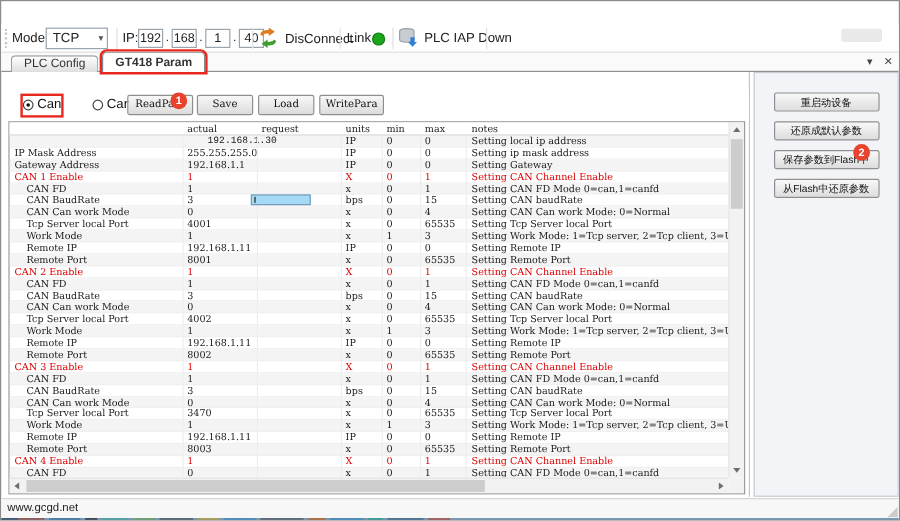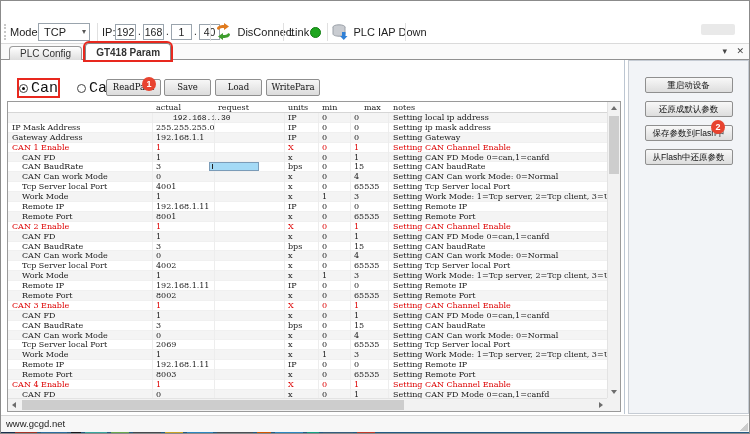--- a/index.html
+++ b/index.html
@@ -40,21 +40,21 @@
 
   
   .left-panel{position:absolute;left:2px;top:59px;width:622px;height:354px;background:#fff;border-right:1px solid #bcc6d2}
   .subtab-strip{position:absolute;top:0;left:0;right:0;height:15px;border-bottom:1px solid #9e9e9e;background:#fdfdfd}
   .subtab{display:inline-block;height:15px;line-height:14px;padding:0 6px;font-size:9.5px;font-family:"DejaVu Serif",serif;color:#222;cursor:default}
   .subtab.active{background:#fff;border:1px solid #9e9e9e;border-bottom:1px solid #fff;position:relative;z-index:2}
   .radio-row{position:absolute;top:15px;left:0;right:0;height:26px;background:#fff}
   .radio-group{position:absolute;top:5px;height:16px;line-height:15px;cursor:default}
   .radio-circle{display:inline-block;vertical-align:middle;width:9px;height:9px;border:1px solid #444;border-radius:50%;background:#fff;position:relative;margin-right:3px}
   .radio-circle.sel::after{content:"";position:absolute;left:2px;top:2px;width:3px;height:3px;border-radius:50%;background:#111}
-  .radio-label{font-size:15px;font-family:Liberation Mono, monospace;color:#111;vertical-align:middle}
+  .radio-label{font-size:11px;font-family:Liberation Sans, sans-serif;color:#111;vertical-align:middle}
   .btn{position:absolute;top:4px;height:17px;background:linear-gradient(#f7f7f7,#dcdcdc);border:1px solid #8f8f8f;border-radius:2px;font-size:8.5px;font-family:"DejaVu Serif",serif;color:#111;text-align:center;line-height:15px;cursor:default}
 
   
   .ann-circle{position:absolute;width:14px;height:14px;border-radius:50%;background:#e8432f;color:#fff;font-size:9px;font-weight:bold;text-align:center;line-height:14px;z-index:9;pointer-events:none}
 
   
   .tbl{position:absolute;left:4px;top:41px;width:614px;height:311px;border:1px solid #9a9a9a;background:#fff;font-family:"DejaVu Serif",serif}
   .thead{position:absolute;top:0;left:0;right:13px;height:11px;background:#fff;border-bottom:1px solid #d6d6d6;z-index:2}
   .hcell{position:absolute;top:0;font-size:8px;line-height:11px;color:#222;white-space:nowrap;overflow:hidden}
   .tbody{position:absolute;top:11px;left:0;right:13px;bottom:13px;overflow:hidden}
@@ -147,21 +147,21 @@
         <div class="btn" style="left: 263px; width: 54px;">WritePara</div>
       </div>
     <div class="ann-circle" style="left:139px;top:17px">1</div>
 
     <div class="tbl">
       <div class="thead">
           <span class="hcell" style="left: 148px; width: 58px;">actual</span>
           <span class="hcell" style="left: 210px; width: 66px;">request</span>
           <span class="hcell" style="left: 280px; width: 30px;">units</span>
           <span class="hcell" style="left: 314px; width: 28px;">min</span>
-          <span class="hcell" style="left: 356px; width: 35px;">max</span>
+          <span class="hcell" style="left: 346px; width: 35px;">max</span>
           <span class="hcell" style="left: 385px; width: 216px;">notes</span>
         </div>
       <div class="tbody">
           <div class="trow alt">
             <span class="tcell" style="left: 165px; width: 58px; font-family: Liberation Mono, monospace;">192.168.1.30</span>
             <span class="tcell" style="left: 210px; width: 66px;"></span>
             <span class="tcell" style="left: 280px; width: 30px;">IP</span>
             <span class="tcell" style="left: 314px; width: 28px;">0</span>
             <span class="tcell" style="left: 346px; width: 35px;">0</span>
             <span class="tcell" style="left: 385px; width: 216px;">Setting local ip address</span>
@@ -362,21 +362,21 @@
             <span class="tcell" style="left: 14px; width: 130px;">CAN Can work Mode</span>
             <span class="tcell" style="left: 148px; width: 58px;">0</span>
             <span class="tcell" style="left: 210px; width: 66px;"></span>
             <span class="tcell" style="left: 280px; width: 30px;">x</span>
             <span class="tcell" style="left: 314px; width: 28px;">0</span>
             <span class="tcell" style="left: 346px; width: 35px;">4</span>
             <span class="tcell" style="left: 385px; width: 216px;">Setting CAN Can work Mode: 0=Normal</span>
           </div>
           <div class="trow">
             <span class="tcell" style="left: 14px; width: 130px;">Tcp Server local Port</span>
-            <span class="tcell" style="left: 148px; width: 58px;">2069</span>
+            <span class="tcell" style="left: 148px; width: 58px;">3470</span>
             <span class="tcell" style="left: 210px; width: 66px;"></span>
             <span class="tcell" style="left: 280px; width: 30px;">x</span>
             <span class="tcell" style="left: 314px; width: 28px;">0</span>
             <span class="tcell" style="left: 346px; width: 35px;">65535</span>
             <span class="tcell" style="left: 385px; width: 216px;">Setting Tcp Server local Port</span>
           </div>
           <div class="trow alt">
             <span class="tcell" style="left: 14px; width: 130px;">Work Mode</span>
             <span class="tcell" style="left: 148px; width: 58px;">1</span>
             <span class="tcell" style="left: 210px; width: 66px;"></span>

